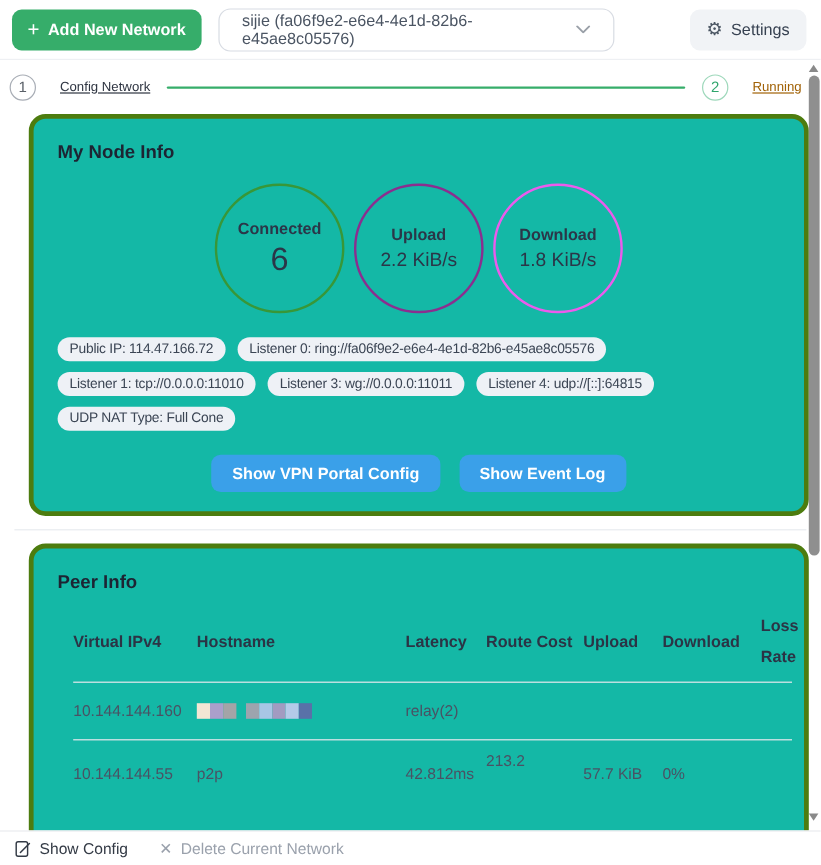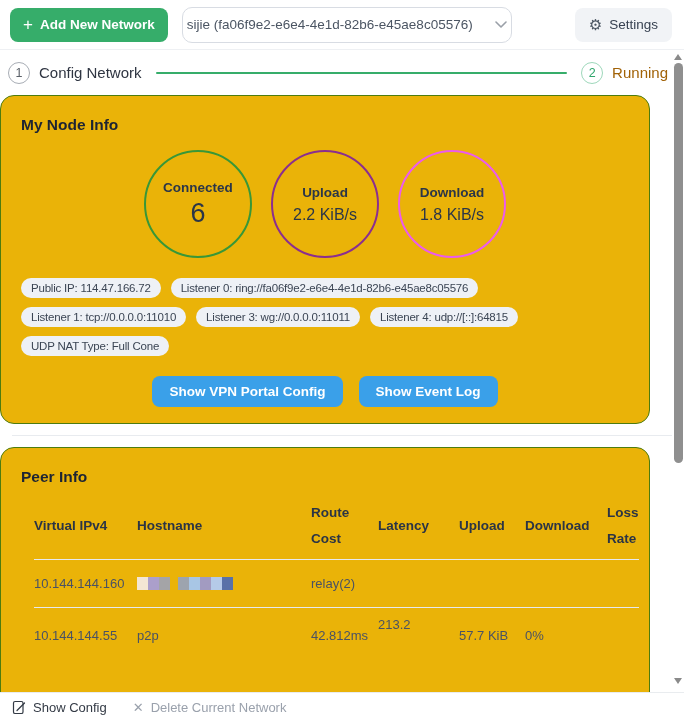--- a/index.html
+++ b/index.html
@@ -8,43 +8,43 @@
 
   
   .toolbar { height:50px; display:flex; align-items:center; padding:0 12px 0 10px;
     border-bottom:1px solid #eef0f3; }
   .btn-add { background:#36ad6a; color:#fff; border:none; border-radius:8px; height:34px;
     padding:0 13px; font-size:13.5px; font-weight:bold; display:flex; align-items:center;
     gap:7px; cursor:pointer; font-family:inherit; }
   .plus { font-size:17px; font-weight:400; line-height:1; margin-top:-1px; }
   .select { margin-left:14px; width:330px; height:36px; border:1px solid #d8dce3;
     border-radius:10px; display:flex; align-items:center; justify-content:space-between;
-    padding:0 4px; font-size:13.5px; color:#4b5563; background:#fff; cursor:pointer; }
+    padding:0 19px; font-size:13.5px; color:#4b5563; background:#fff; cursor:pointer; }
   .select svg { flex:none; margin-left:8px; }
   .btn-settings { margin-left:auto; background:#f1f3f6; border:none; border-radius:8px;
     height:34px; padding:0 14px; display:flex; align-items:center; gap:7px; font-size:13.5px;
     color:#374151; cursor:pointer; font-family:inherit; }
   .gear { font-size:15px; color:#4a5562; line-height:1; }
 
   
   .steps { height:45px; display:flex; align-items:center; padding:0 16px 0 8px; }
   .step-circle { width:22px; height:22px; border-radius:50%; border:1px solid #a8adb5;
     color:#5a6068; font-size:12.5px; display:flex; align-items:center; justify-content:center; flex:none; }
   .step-circle.done { border-color:#9ed8bb; color:#2fa56c; }
-  .step-label { margin-left:9px; font-size:15px; color:#2f3542; }
+  .step-label { margin-left:20px; font-size:11px; color:#2f3542;text-decoration:underline; }
   .step-label.green { color:#a16207; }
   .step-line { flex:1; height:2px; background:#36ad6a; border-radius:1px; margin:0 14px; }
 
   
-  .card { margin-left:0; width:650px; background:#eab308; border:1px solid #4d7c0f;
+  .card { margin-left:24px; width:650px; background:#14b8a6; border:4px solid #4d7c0f;
     border-radius:14px; }
   .card-title { font-size:15.5px; font-weight:bold; color:#1d2433; }
 
   .node-card { padding:20px 20px 16px; }
-  .stats { display:flex; justify-content:center; gap:19px; margin:16px 0 20px; }
+  .stats { display:flex; justify-content:center; gap:8px; margin:16px 0 20px; }
   .stat { width:108px; height:108px; border-radius:50%; border:2px solid #888;
     display:flex; flex-direction:column; align-items:center; justify-content:center; gap:6px; }
   .stat-label { font-size:13.5px; font-weight:bold; color:#2b3648; }
   .stat-value { font-size:16px; color:#2b3648; }
   .stat-value.big { font-size:27px; margin-top:-3px; }
 
   .tags { display:flex; flex-wrap:wrap; gap:9px 10px; }
   .tag { background:#eef1f6; border-radius:13px; padding:4px 10px; font-size:11.5px;
     letter-spacing:-0.2px; color:#3b4554; white-space:nowrap; }
 
@@ -155,22 +155,22 @@
 
 <div class="divider"></div>
 
 <div class="card peer-card">
   <div class="card-title">Peer Info</div>
 
   <div class="peer-table">
     <div class="thead">
       <div>Virtual IPv4</div>
       <div>Hostname</div>
+      <div>Latency</div>
       <div>Route Cost</div>
-      <div>Latency</div>
       <div>Upload</div>
       <div>Download</div>
       <div>Loss Rate</div>
     </div>
 
     <div class="trow">
       <div>10.144.144.160</div>
       <div>
         <div class="mosaic">
           <span class="grp">

